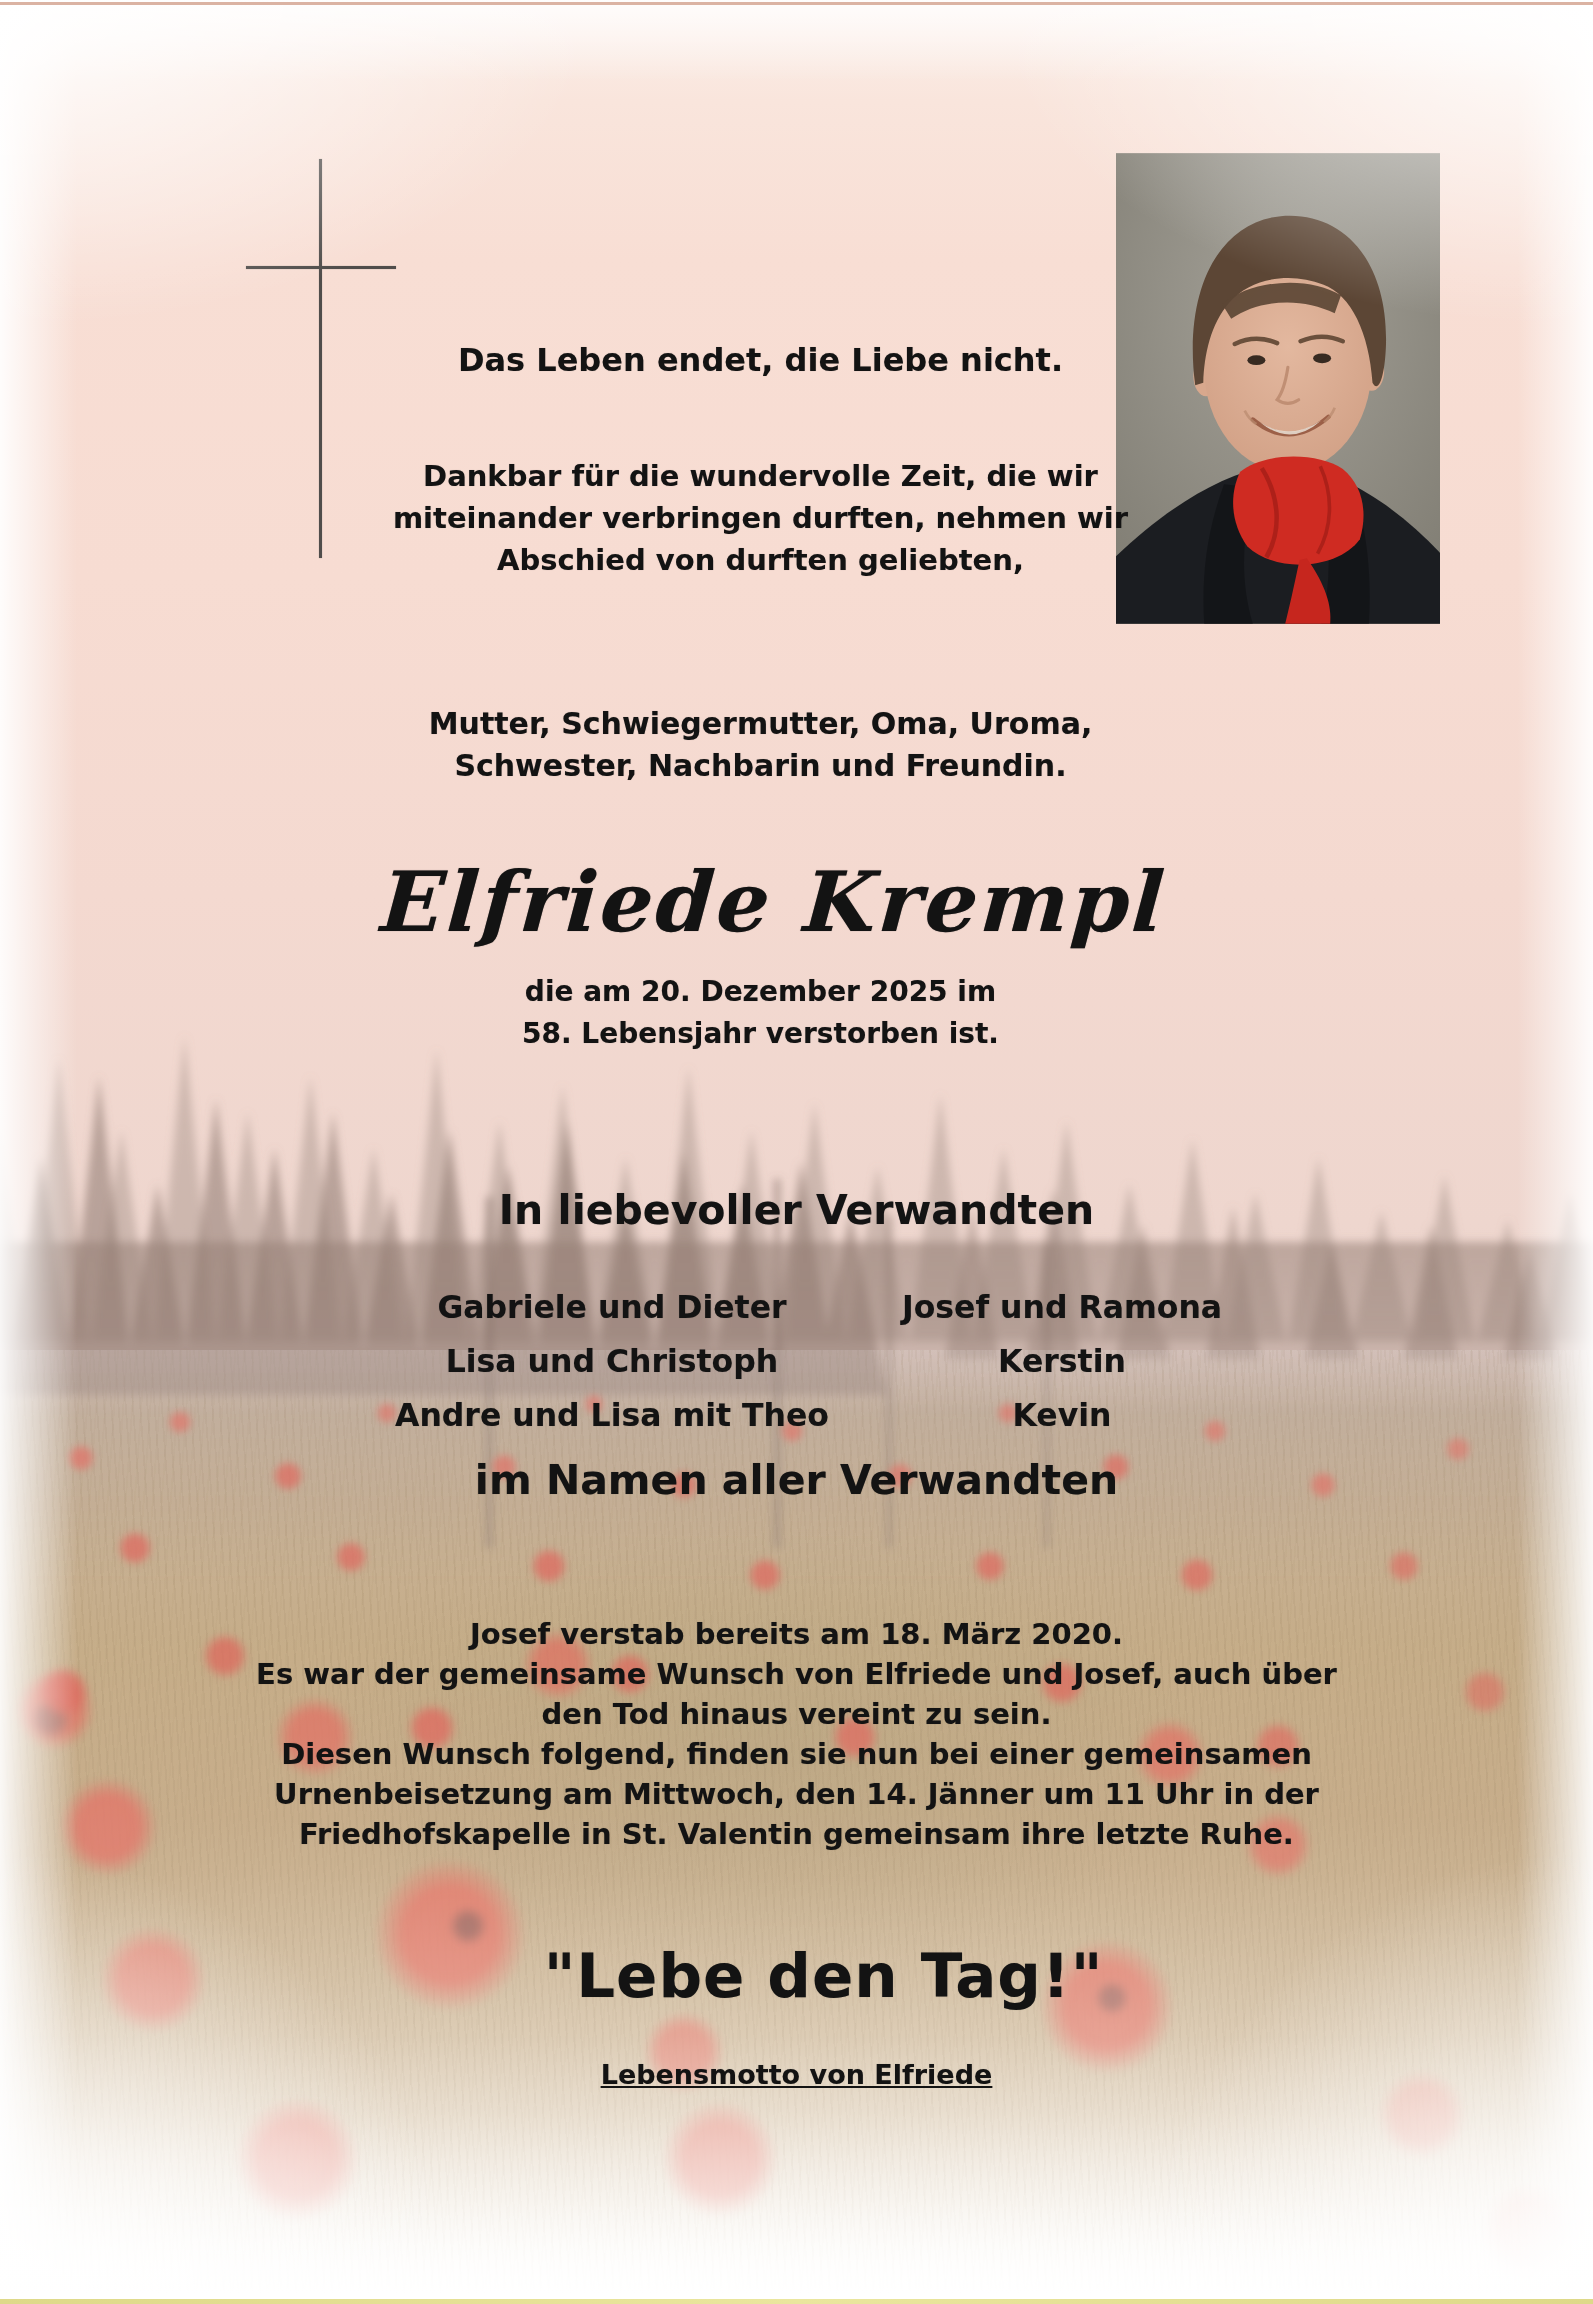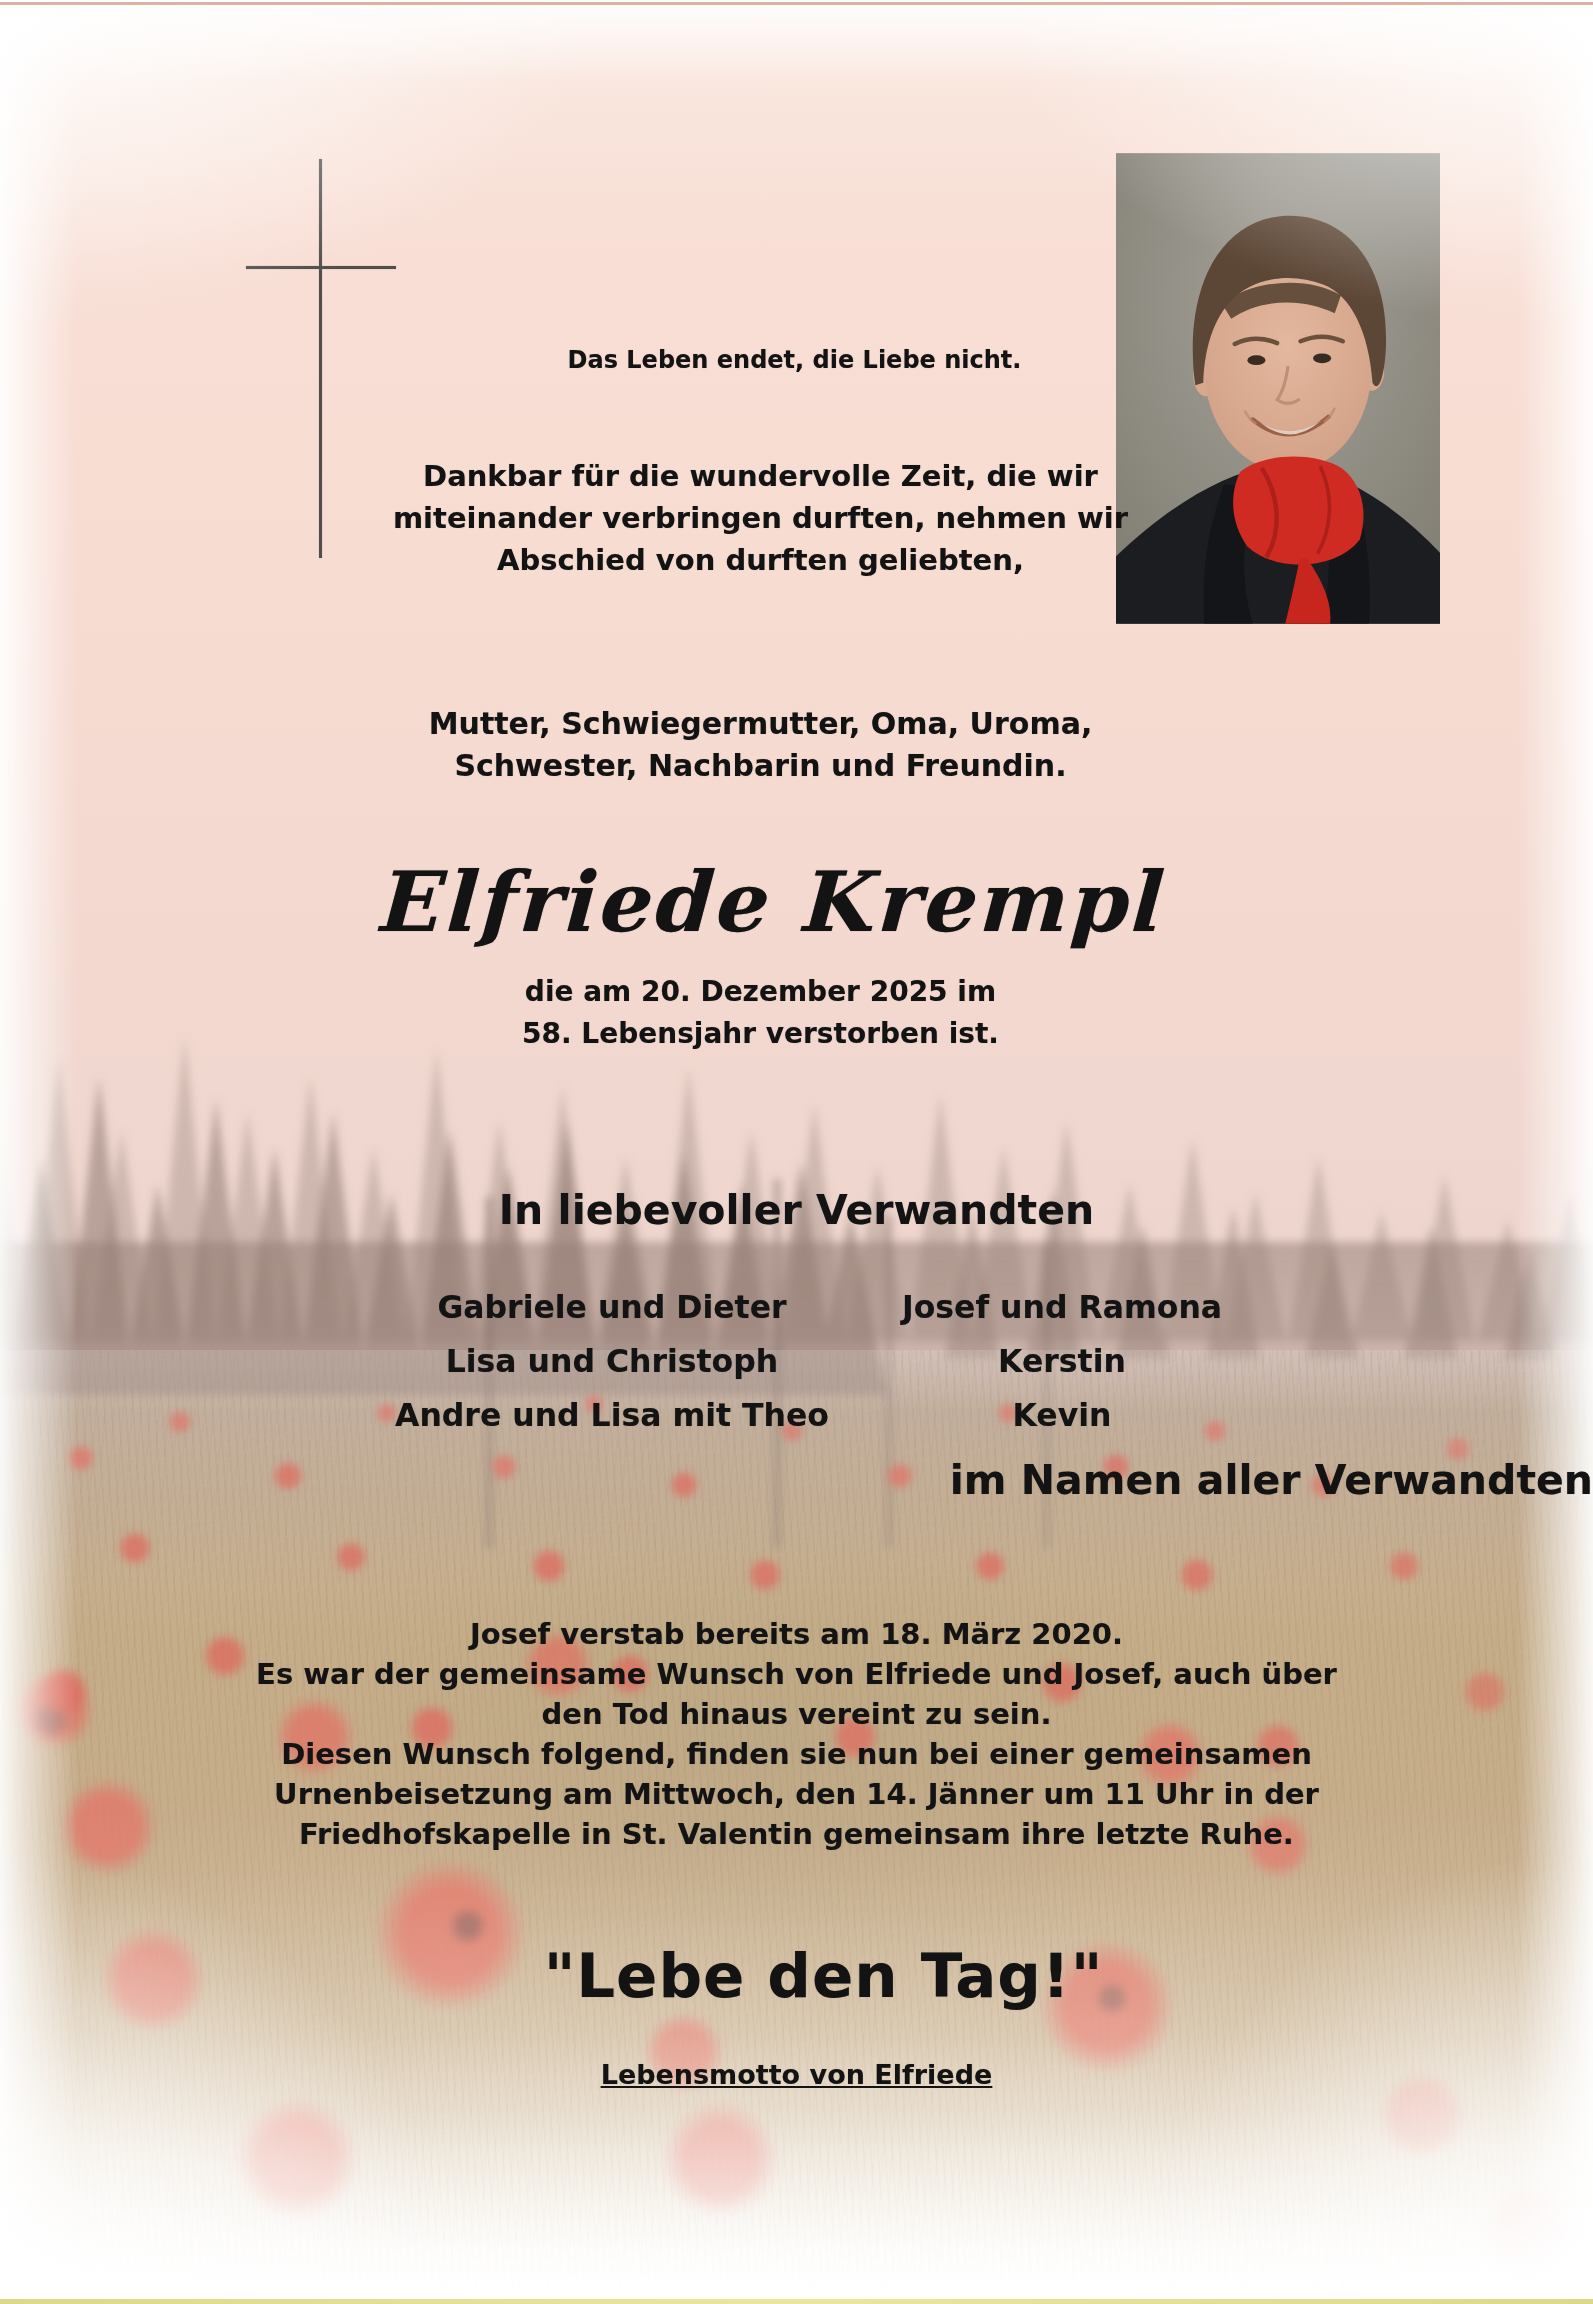--- a/index.html
+++ b/index.html
@@ -78,30 +78,30 @@
   .bottom-line{position:absolute;left:0;bottom:0;width:1593px;height:5.4px;z-index:8;
        background:linear-gradient(90deg,#ded989,#eae69e 50%,#ded989);}
   
   .cross-v{position:absolute;left:319px;top:159px;width:2.7px;height:399px;background:#504d4b;z-index:6;box-shadow:0 0 0.9px rgba(80,77,75,.8);}
   .cross-h{position:absolute;left:246px;top:266px;width:150px;height:2.7px;background:#504d4b;z-index:6;box-shadow:0 0 0.9px rgba(80,77,75,.8);}
   
   .photo{position:absolute;left:1116px;top:153px;width:324px;height:471px;z-index:6;overflow:hidden;}
   
   .txt{position:absolute;z-index:10;color:#131313;font-weight:700;text-align:center;
        text-shadow:0 0 0.9px rgba(0,0,0,.30);}
-  .quote-top{left:0;top:338px;width:1521px;font-size:24px;line-height:45px;padding-left:34px;}
+  .quote-top{left:0;top:338px;width:1521px;font-size:32px;line-height:45px;}
   .gratitude{left:0;top:455px;width:1521px;font-size:29px;line-height:42px;}
   .roles{left:0;top:703px;width:1521px;font-size:30px;line-height:42px;}
   .name{left:0;top:837px;width:1548px;font-family:"DejaVu Serif",serif;font-style:italic;font-weight:600;
         font-size:83px;line-height:131px;letter-spacing:2.7px;transform:skewX(-4deg);text-shadow:0 0 0.9px rgba(0,0,0,.5);}
   .death-info{left:0;top:971px;width:1521px;font-size:28px;line-height:42px;}
   .memory-heading{left:0;top:1185px;width:1593px;font-size:41px;line-height:50px;}
   .col-left{left:261px;top:1280px;width:702px;font-size:31.5px;line-height:54px;}
   .col-right{left:711px;top:1280px;width:702px;font-size:31.5px;line-height:54px;}
-  .on-behalf{left:0;top:1455px;width:1593px;font-size:41px;line-height:50px;text-align:right;}
+  .on-behalf{left:0;top:1455px;width:1593px;font-size:41px;line-height:50px;}
   .notice{left:0;top:1614px;width:1593px;font-size:29px;line-height:40px;}
   .motto{left:27px;top:1940px;width:1593px;font-size:61px;line-height:72px;letter-spacing:0.9px;}
   .motto-caption{left:0;top:2057px;width:1593px;font-size:27px;line-height:36px;text-decoration:underline;}
 </style>
 </head>
 <body>
 
 <div class="page">
 
   <div class="sky"></div>

